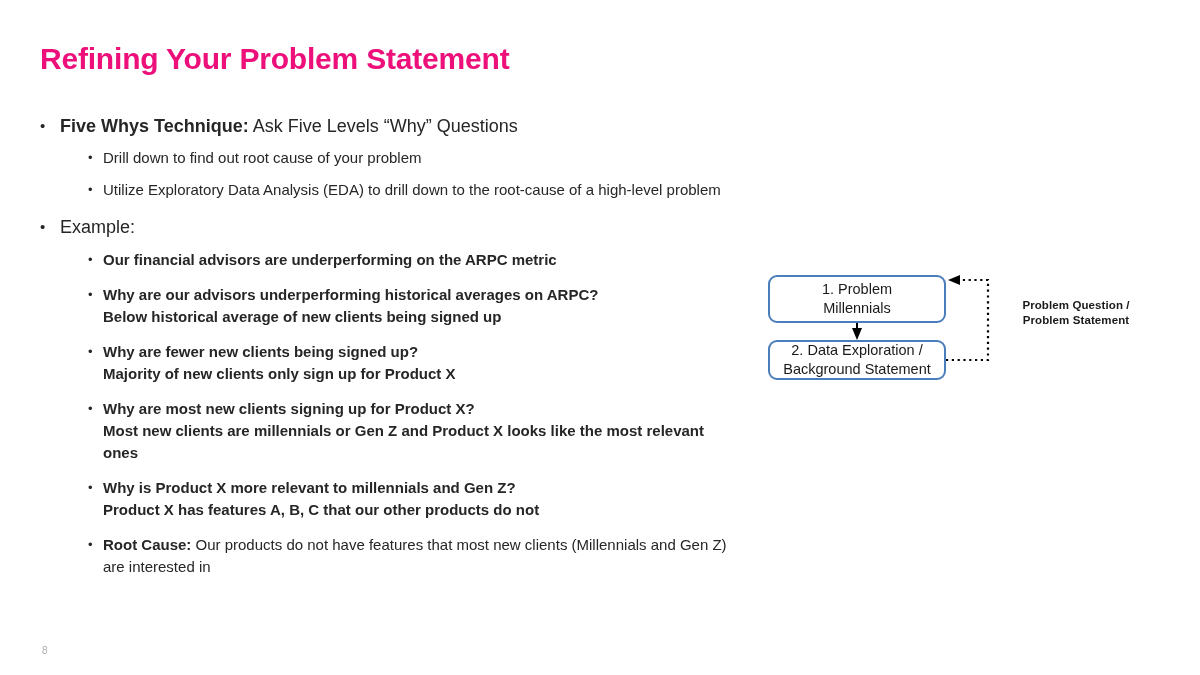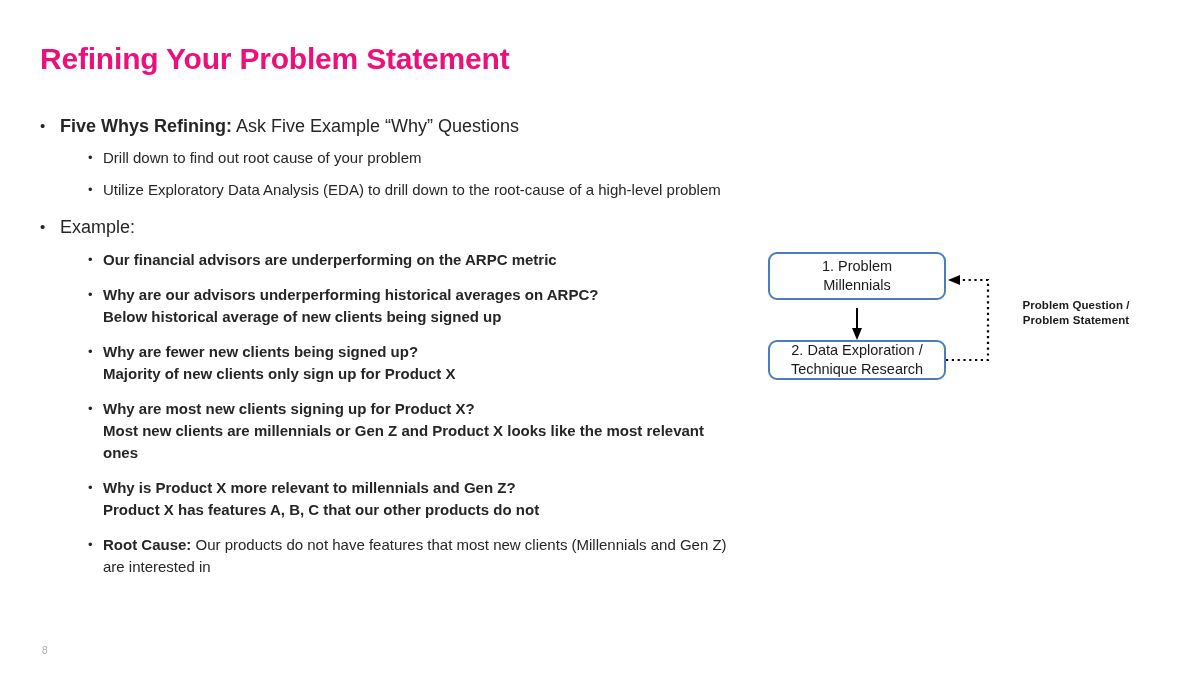--- a/index.html
+++ b/index.html
@@ -112,21 +112,21 @@
     align-items: center;
     justify-content: center;
     text-align: center;
     font-size: 14.5px;
     line-height: 19px;
     color: #1a1a1a;
   }
 
   #box-problem-formulation {
     left: 8px;
-    top: 4px;
+    top: 27px;
     width: 178px;
     height: 48px;
   }
 
   #box-data-exploration {
     left: 8px;
     top: 92px;
     width: 178px;
     height: 40px;
   }
@@ -166,21 +166,21 @@
 <body>
 
 <div class="slide">
 
   <div class="slide-title">Refining Your Problem Statement</div>
 
   <div class="body-area">
 
     <div class="bullet-row lvl1">
       <span class="marker">•</span>
-      <span class="btext"><span class="lead">Five Whys Refining:</span><span> Ask Five Example “Why” Questions</span></span>
+      <span class="btext"><span class="lead">Five Whys Technique:</span><span> Ask Five Levels “Why” Questions</span></span>
     </div>
 
     <div class="bullet-row lvl2" style="margin-top:6px;">
       <span class="marker">•</span>
       <span class="btext">Drill down to find out root cause of your problem</span>
     </div>
 
     <div class="bullet-row lvl2" style="margin-bottom:12px;">
       <span class="marker">•</span>
       <span class="btext">Utilize Exploratory Data Analysis (EDA) to drill down to the root-cause of a high-level problem</span>
@@ -251,21 +251,21 @@
     <div class="proc-box" id="box-problem-formulation">
       <span>
         <span>1. Problem</span><br>
         <span>Millennials</span>
       </span>
     </div>
 
     <div class="proc-box" id="box-data-exploration">
       <span>
         <span>2. Data Exploration /</span><br>
-        <span>Technique Research</span>
+        <span>Background Statement</span>
       </span>
     </div>
 
     <div class="refine-label">
       <span>Problem Question /</span><br>
       <span>Problem Statement</span>
     </div>
 
   </div>
 

